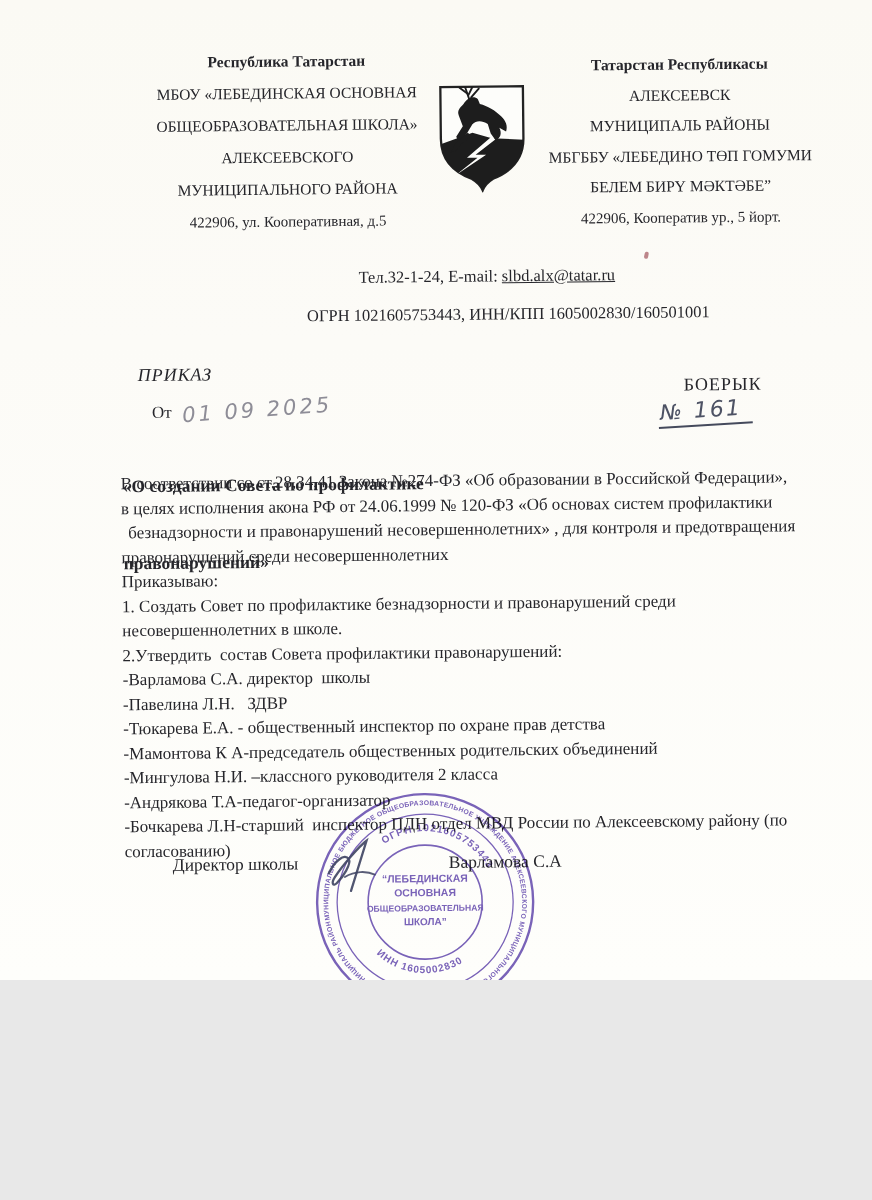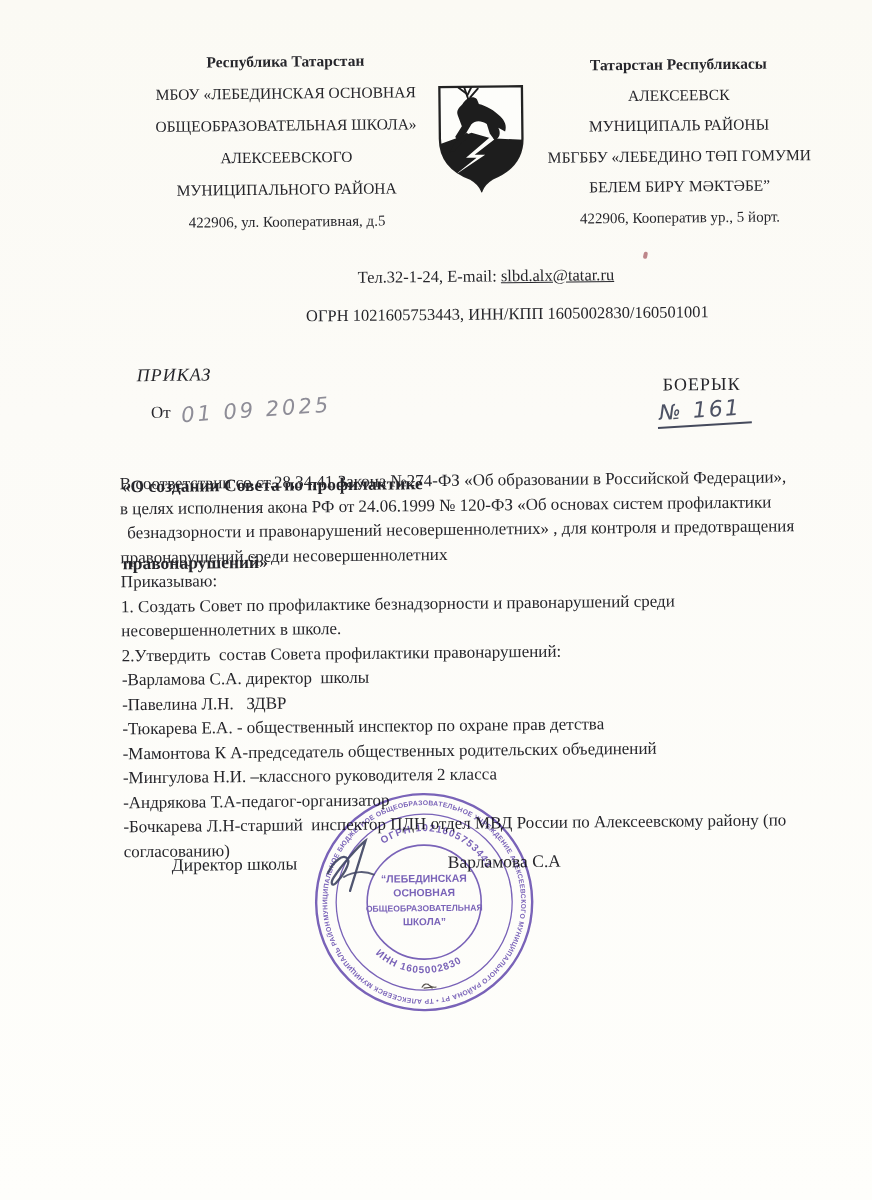--- a/index.html
+++ b/index.html
@@ -1,17 +1,17 @@
 <!DOCTYPE html>
 <html style="--stamp: #6e55b2; --ink: #26262b; --hand: #8e8d97; --hand-dark: #4d5264;"><head>
 <meta charset="utf-8">
 <style>
   html,body{margin:0;padding:0;background:#e8e8e8;}
   .page{
-    position:relative;width:872px;height:1200px;margin:0 auto;overflow:hidden;
+    position:relative;width:872px;height:980px;margin:0 auto;overflow:hidden;
     background:linear-gradient(180deg,#fbfaf4 0%,#fcfbf7 35%,#fefefb 100%);
     font-family:"Liberation Serif", serif;color:var(--ink,#26262b);
   }
   .tilt{position:absolute;inset:0;transform:rotate(-0.6deg);transform-origin:50% 42%;}
   .abs{position:absolute;}
   .hdr-col{ text-align:center; }
   .hdr-col .line{white-space:pre;}
   .hdr-left{left:116px;top:44px;width:348px;font-size:15.5px;line-height:32px;}
   .hdr-right{left:520px;top:52px;width:326px;font-size:15.5px;line-height:30.5px;}
   .hdr-bold{font-weight:bold;}
@@ -81,21 +81,21 @@
       <div class="line">МУНИЦИПАЛЬ РАЙОНЫ</div>
       <div class="line">МБГББУ «ЛЕБЕДИНО ТӨП ГОМУМИ</div>
       <div class="line">БЕЛЕМ БИРҮ МӘКТӘБЕ”</div>
       <div class="line" style="font-size:15px;">422906, Кооператив ур., 5 йорт.</div>
     </div>
 
     <div class="abs contact" style="left:360px;top:267px;"><span>Тел.32-1-24, E-mail: </span><span class="email">slbd.alx@tatar.ru</span></div>
     <div class="abs contact" style="left:308px;top:305px;">ОГРН 1021605753443, ИНН/КПП 1605002830/160501001</div>
 
     <div class="abs order-type" style="left:138px;top:362px;font-style:italic;">ПРИКАЗ</div>
-    <div class="abs order-type" style="left:664px;top:377px;">БОЕРЫК</div>
+    <div class="abs order-type" style="left:684px;top:377px;">БОЕРЫК</div>
 
     <div class="abs date-row" style="left:152px;top:396px;">
       <span>От</span><span class="hand">01 09 2025</span>
     </div>
 
     <div class="abs" style="left:658px;top:400px;">
       <span class="order-no"><span>№</span><span class="num">161</span></span>
     </div>
 
     <div class="abs doc-title" style="left:122px;top:420px;">

